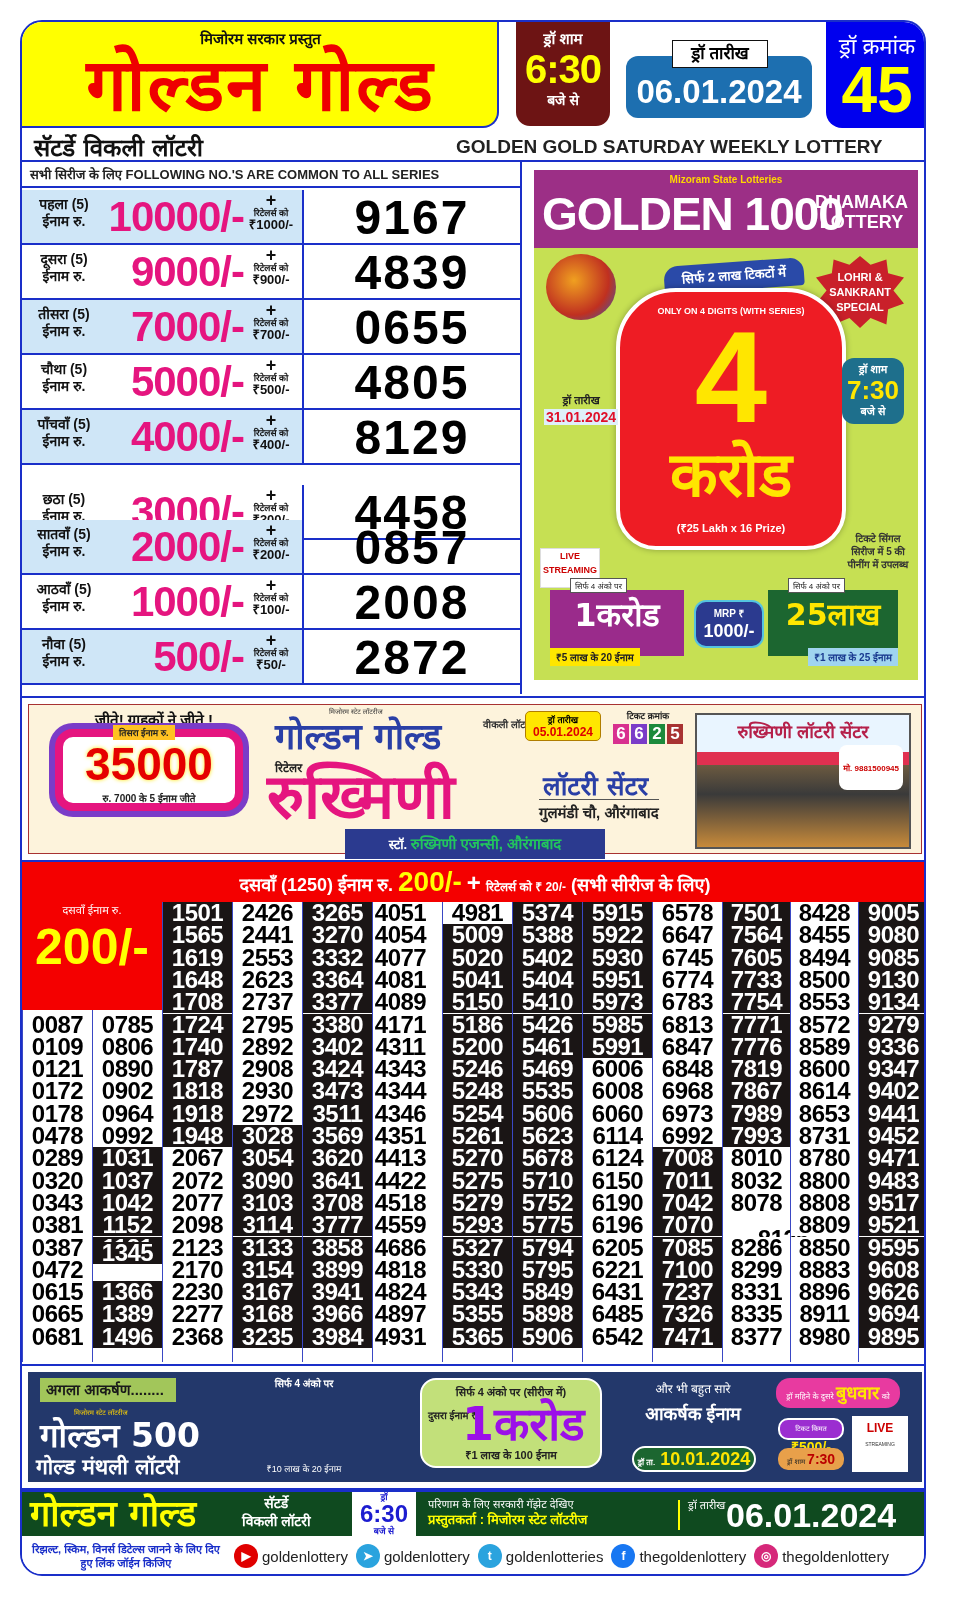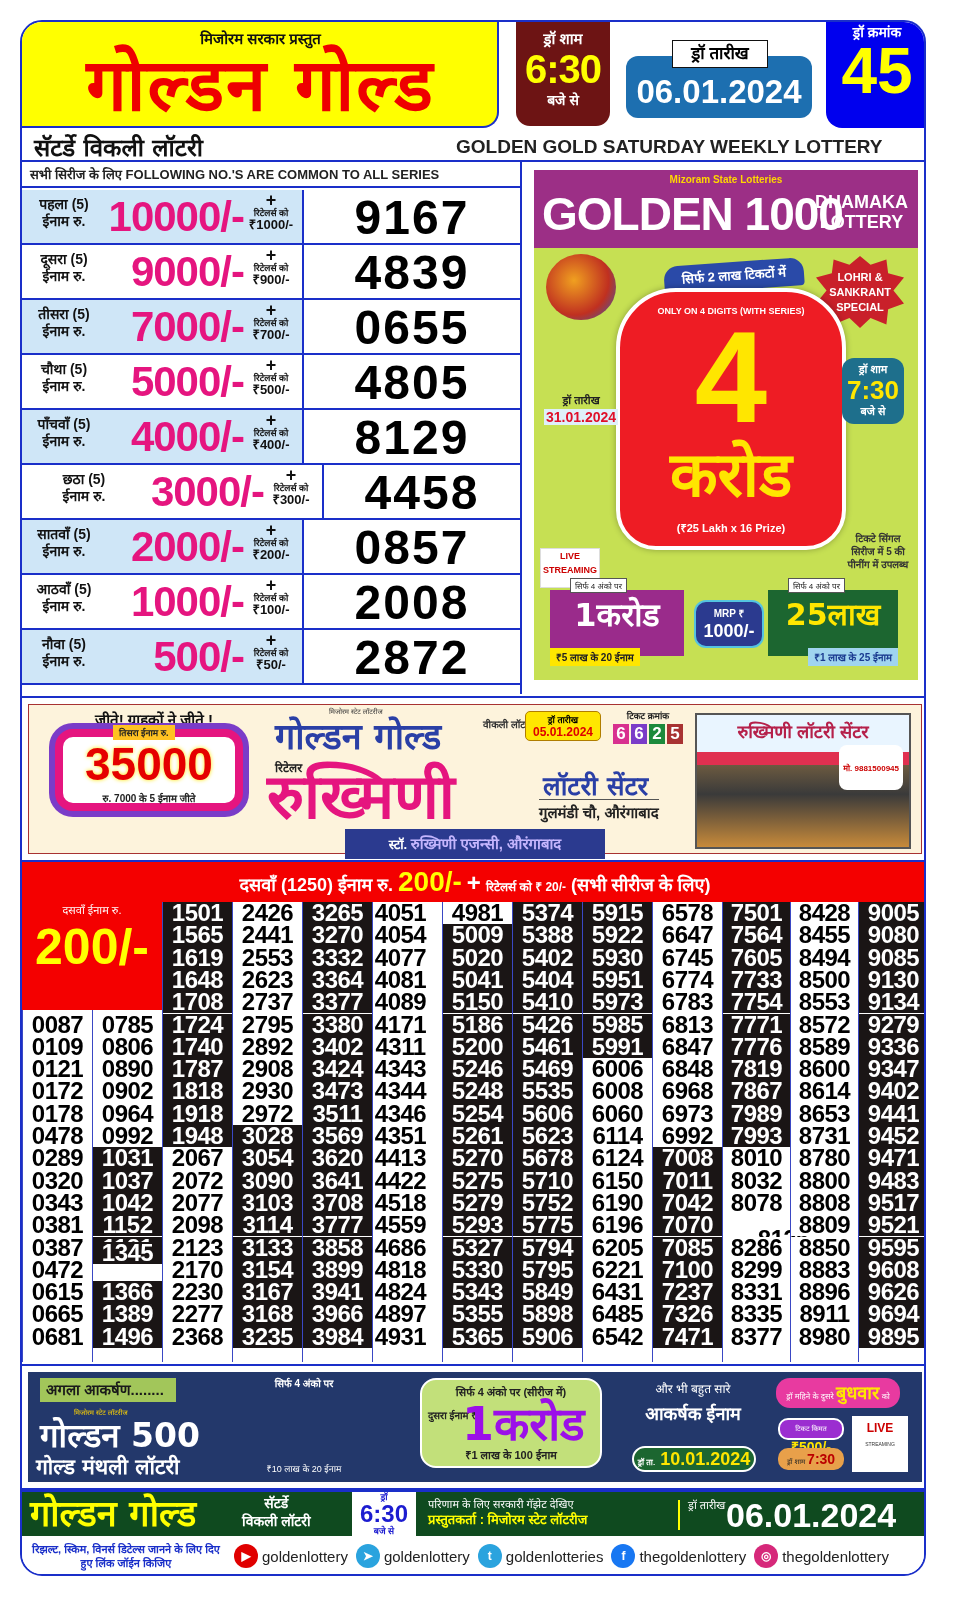--- a/index.html
+++ b/index.html
@@ -10,21 +10,21 @@
 .title-box{left:0;top:0;width:477px;height:106px;background:#ffff00;border-right:2px solid #1a2fc9;border-bottom:2px solid #1a2fc9;border-bottom-right-radius:16px}
 .title-sub{left:0;top:6px;width:477px;text-align:center;font-weight:bold;font-size:15px;color:#111}
 .title-main{left:0;top:22px;width:477px;text-align:center;font-weight:900;font-size:72px;color:#ee0000;letter-spacing:2px;font-family:"DejaVu Sans",sans-serif;line-height:82px}
 .time-box{left:494px;top:0;width:94px;height:104px;background:#6d1414;border-radius:0 0 14px 14px;text-align:center;color:#fff}
 .time-box .l1{font-size:15px;font-weight:bold;margin-top:6px}
 .time-box .l2{font-size:40px;font-weight:900;color:#ffff00;line-height:42px;letter-spacing:-1px}
 .time-box .l3{font-size:14px;font-weight:bold}
 .date-label{left:650px;top:18px;width:96px;height:28px;border:1.5px solid #111;background:#fff;text-align:center;font-weight:bold;font-size:17px;line-height:26px;z-index:2}
 .date-box{left:604px;top:34px;width:186px;height:62px;background:#1d6fb0;border-radius:12px;color:#fff;text-align:center;font-weight:900;font-size:33px;line-height:72px;letter-spacing:0px}
 .drawno-box{left:804px;top:0;width:102px;height:106px;background:#0000ee;color:#fff;text-align:center;border-bottom-left-radius:16px}
-.drawno-box .l1{font-size:14px;font-weight:bold;margin-top:0}
+.drawno-box .l1{font-size:22px;font-weight:normal;margin-top:8px}
 .drawno-box .l2{font-size:64px;font-weight:900;color:#ffff00;line-height:60px}
 .subhead-hi{left:12px;top:108px;font-size:24px;font-weight:900;color:#111;font-family:"DejaVu Sans",sans-serif}
 .subhead-en{left:434px;top:114px;font-size:19px;font-weight:bold;color:#222}
 .row-line{left:0;width:906px;height:2px;background:#1a2fc9}
 
 .common{left:0;top:140px;width:498px;height:26px;border-bottom:2px solid #1a2fc9;font-size:13px;font-weight:bold;color:#222;padding-left:8px;line-height:26px}
 .prize-row{left:0;width:498px;height:55px;border-bottom:2px solid #1a2fc9;display:flex}
 .prize-left{width:282px;height:100%;position:relative;border-right:2px solid #1a2fc9}
 .prize-row.blue .prize-left{background:#cfe6f7}
 .p-label{position:absolute;left:6px;top:6px;width:72px;font-size:14px;font-weight:bold;line-height:17px;text-align:center;color:#111}
@@ -77,21 +77,21 @@
 .rdate{position:absolute;left:496px;top:6px;width:76px;height:30px;background:#ffe600;border:1px solid #b07d00;border-radius:5px;text-align:center;font-size:9px;font-weight:bold;line-height:12px;padding-top:2px}
 .rdate .d{display:block;color:#d00;font-size:12px}
 .rticket{position:absolute;left:584px;top:4px;text-align:center;font-size:9px;font-weight:bold;color:#222}
 .rticket .digits{display:flex;gap:2px;margin-top:2px}
 .rticket .digits span{width:16px;height:20px;color:#fff;font-size:17px;font-weight:900;line-height:20px}
 .retailer-label{position:absolute;left:246px;top:54px;font-size:12px;font-weight:bold;color:#222}
 .rukmini{position:absolute;left:238px;top:52px;font-size:62px;font-weight:900;color:#e5157f;font-family:"DejaVu Sans",sans-serif;line-height:80px}
 .center-name{position:absolute;left:514px;top:62px;font-size:26px;font-weight:900;color:#2a3fa6;font-family:"DejaVu Sans",sans-serif}
 .addr{position:absolute;left:510px;top:94px;font-size:15px;font-weight:bold;color:#222;border-top:1px solid #555;padding-top:2px}
 .agency{position:absolute;left:316px;top:124px;width:260px;height:30px;background:#2b3a8f;color:#fff;font-size:13px;font-weight:bold;text-align:center;line-height:30px}
-.agency b{color:#c4b5fd;font-size:15px}
+.agency b{color:#22c55e;font-size:15px}
 .photo{position:absolute;right:10px;top:8px;width:216px;height:136px;border:2px solid #555;background:linear-gradient(#e9f5ff 0,#e9f5ff 28%,#e03050 28%,#e03050 38%,#6c5a40 38%,#3a3a3a 60%,#c78a3a 100%)}
 .photo .sign{position:absolute;left:0;top:4px;width:100%;text-align:center;color:#b5204a;font-size:18px;font-weight:900}
 .photo .ph{position:absolute;right:6px;top:30px;background:#fff;border-radius:8px;font-size:8px;color:#c00;padding:17px 4px;font-weight:bold}
 
 .tenth{left:0;top:840px;width:906px;height:502px}
 .tenth-head{position:absolute;left:0;top:0;width:906px;height:40px;background:#f40000;color:#fff;text-align:center;font-size:18px;font-weight:bold;line-height:40px}
 .tenth-head .amt{color:#ffff00;font-size:28px;font-weight:900}
 .tenth-head .plus{font-size:24px;font-weight:900}
 .tenth-head .ret{font-size:12px}
 .tenth-left{position:absolute;left:0;top:40px;width:140px;height:108px;background:#f40000;text-align:center;color:#fff}
@@ -209,21 +209,21 @@
         <div class="prize-num">4805</div>
       </div>
       <div class="abs prize-row blue" style="top: 388px;">
         <div class="prize-left">
           <div class="p-label"><span>पाँचवाँ (5)</span><br><span>ईनाम रु.</span></div>
           <div class="p-amt">4000/-</div>
           <div class="p-ret"><span class="plus">+</span><span>रिटेलर्स को</span><br><span class="amt">₹400/-</span></div>
         </div>
         <div class="prize-num">8129</div>
       </div>
-      <div class="abs prize-row" style="top: 443px; padding-left: 20px;">
+      <div class="abs prize-row" style="top: 463px;">
         <div class="prize-left">
           <div class="p-label"><span>छठा (5)</span><br><span>ईनाम रु.</span></div>
           <div class="p-amt">3000/-</div>
           <div class="p-ret"><span class="plus">+</span><span>रिटेलर्स को</span><br><span class="amt">₹300/-</span></div>
         </div>
         <div class="prize-num">4458</div>
       </div>
       <div class="abs prize-row blue" style="top: 498px;">
         <div class="prize-left">
           <div class="p-label"><span>सातवाँ (5)</span><br><span>ईनाम रु.</span></div>

